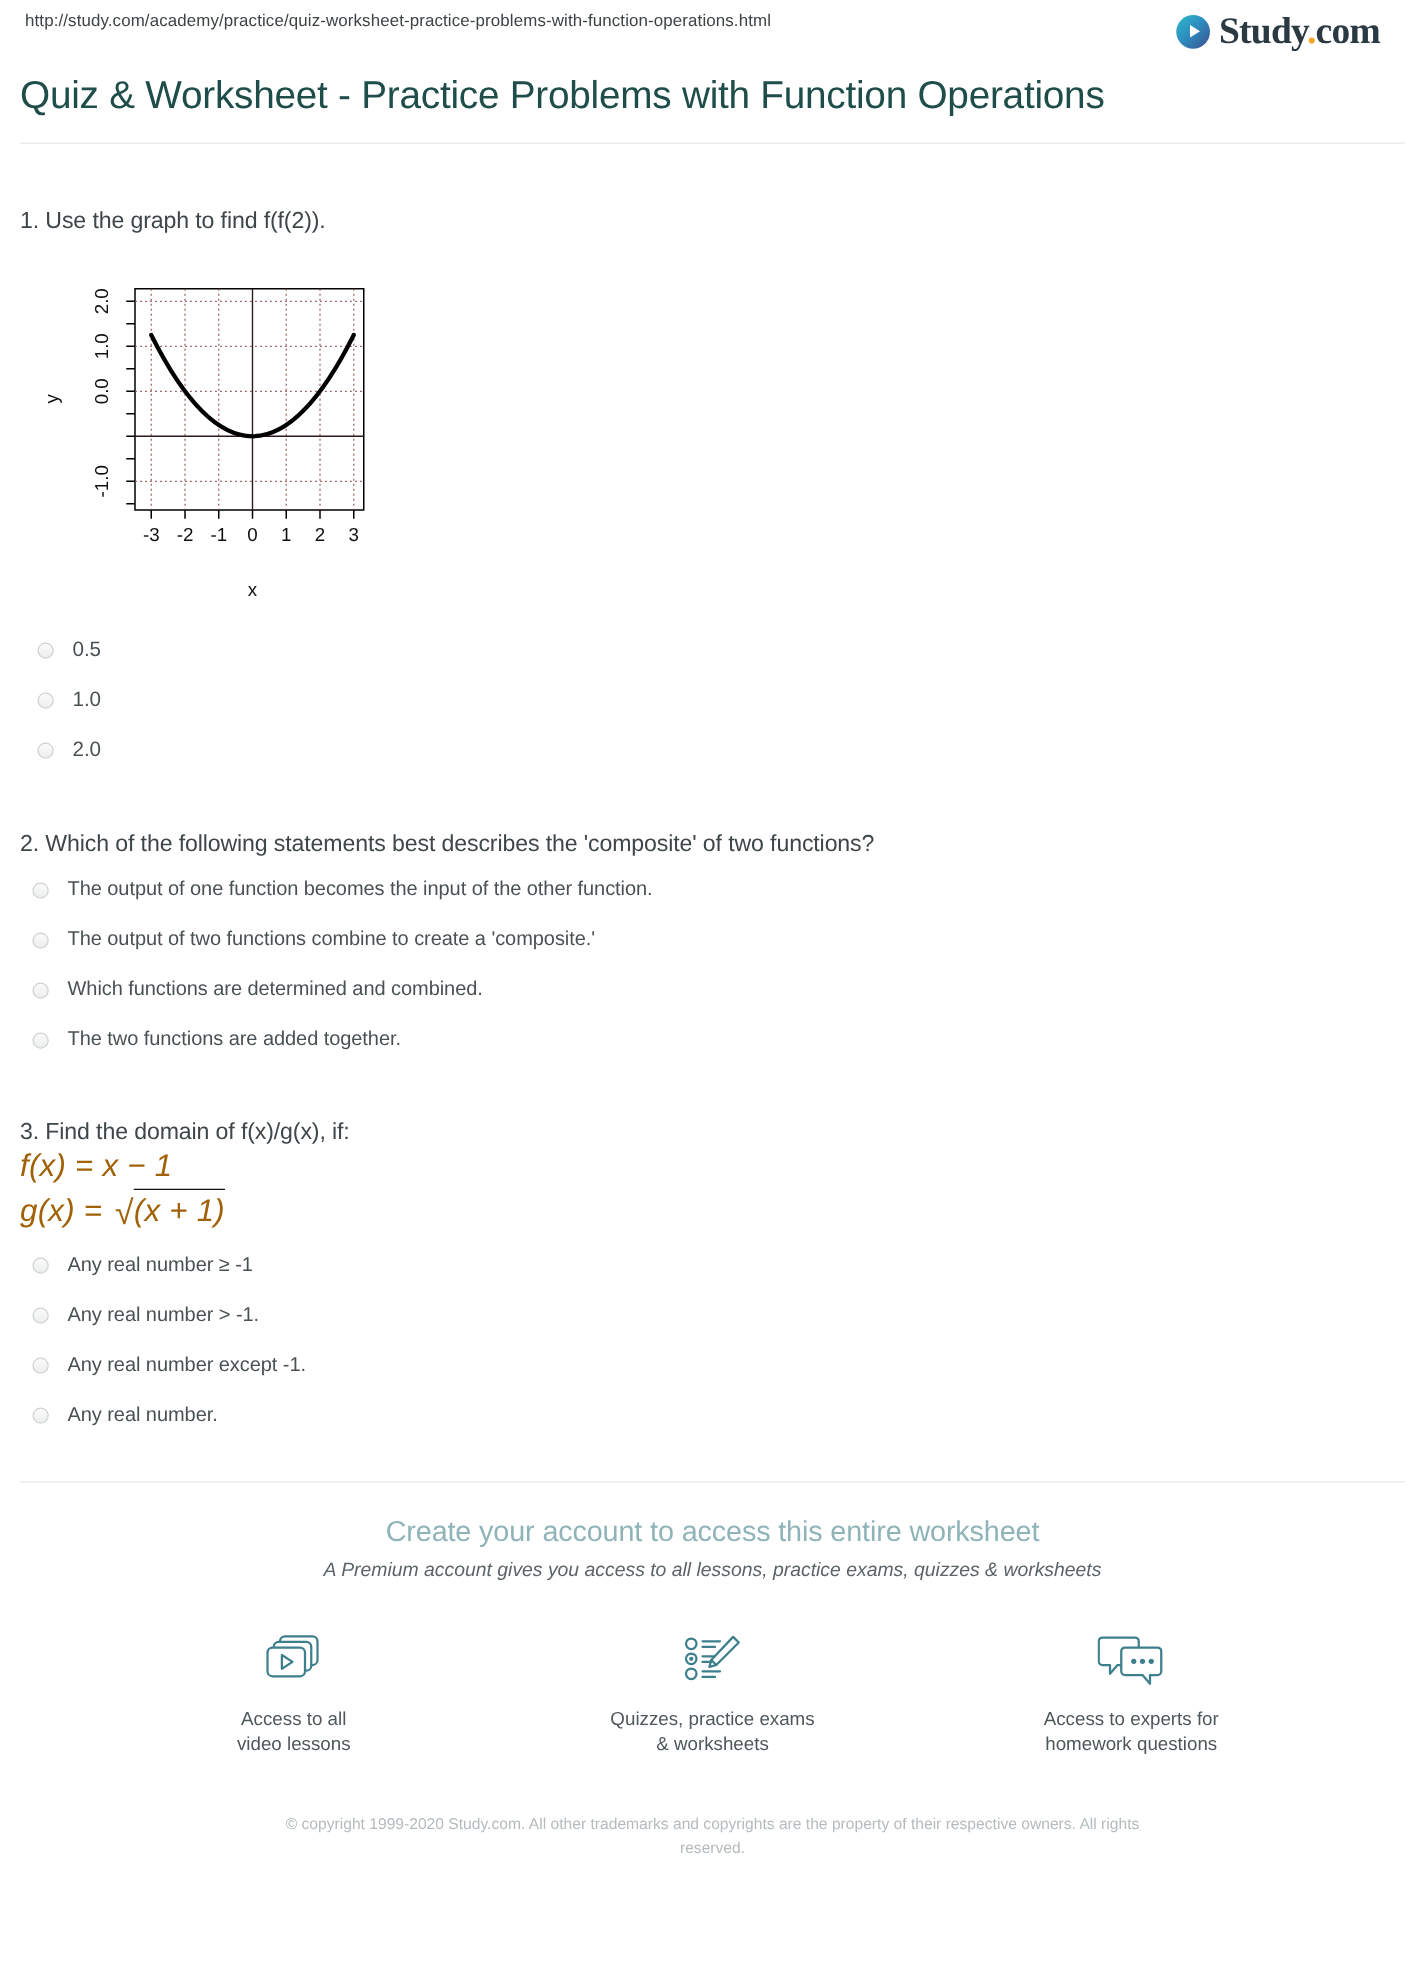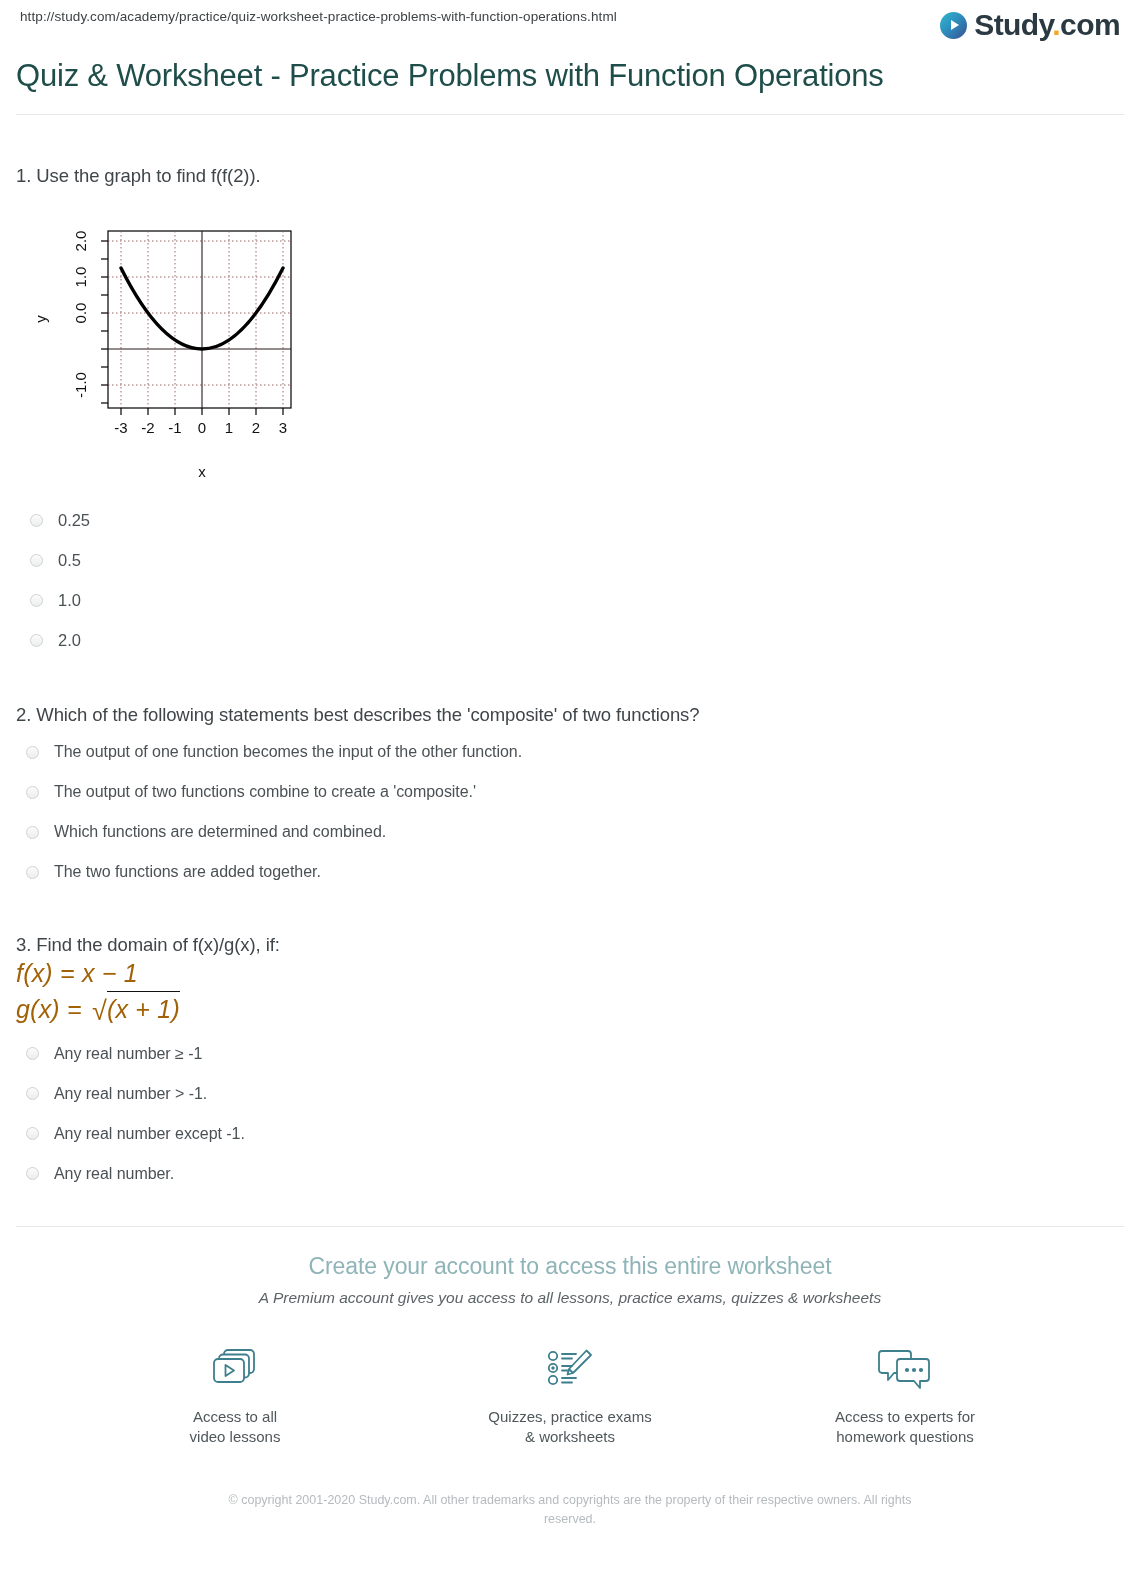--- a/index.html
+++ b/index.html
@@ -22,23 +22,24 @@
     padding: 9px 16px 0 20px;
   }
   .url {
     font-size: 13.5px;
     color: #3d4245;
     letter-spacing: 0.1px;
     white-space: nowrap;
   }
   .logo {
     position: absolute;
-    right: 20px; top: 8px;
+    right: 36px; top: 8px;
     display: flex; align-items: center;
     height: 34px;
+    font-family: Liberation Serif, serif;
   }
   .logo-mark {
     width: 27px; height: 27px;
     border-radius: 50%;
     background: linear-gradient(135deg, #2fb9c9 0%, #2d8fc0 45%, #3a4f8f 100%);
     display: flex; align-items: center; justify-content: center;
     margin-right: 7px;
   }
   .logo-mark .tri {
     width: 0; height: 0;
@@ -265,24 +266,20 @@
           <text transform="translate(70,170) rotate(-90)">-1.0</text>
         </g>
 
         <text transform="translate(30,104) rotate(-90)" font-family="Liberation Sans, sans-serif" font-size="15" fill="#111" text-anchor="middle">y</text>
         <text x="186" y="262" font-family="Liberation Sans, sans-serif" font-size="15" fill="#111" text-anchor="middle">x</text>
       </g>
     </svg>
   </div>
 
   <div class="options" style="margin-top:10px;">
-    <div class="option">
-      <span class="radio"></span>
-      <span class="option-label">0.25</span>
-    </div>
     <div class="option">
       <span class="radio"></span>
       <span class="option-label">0.5</span>
     </div>
     <div class="option">
       <span class="radio"></span>
       <span class="option-label">1.0</span>
     </div>
     <div class="option">
       <span class="radio"></span>
@@ -395,14 +392,14 @@
           <circle cx="36" cy="24" r="2.1" fill="#3d7f8c" stroke="none"></circle>
           <circle cx="43" cy="24" r="2.1" fill="#3d7f8c" stroke="none"></circle>
         </svg>
       </div>
       <div class="feature-label">Access to experts for
 homework questions</div>
     </div>
 
   </div>
 
-  <div class="copyright">© copyright 2001-2020 Study.com. All other trademarks and copyrights are the property of their respective owners. All rights reserved.</div>
+  <div class="copyright">© copyright 1999-2020 Study.com. All other trademarks and copyrights are the property of their respective owners. All rights reserved.</div>
 </div>
 
 </body></html>

